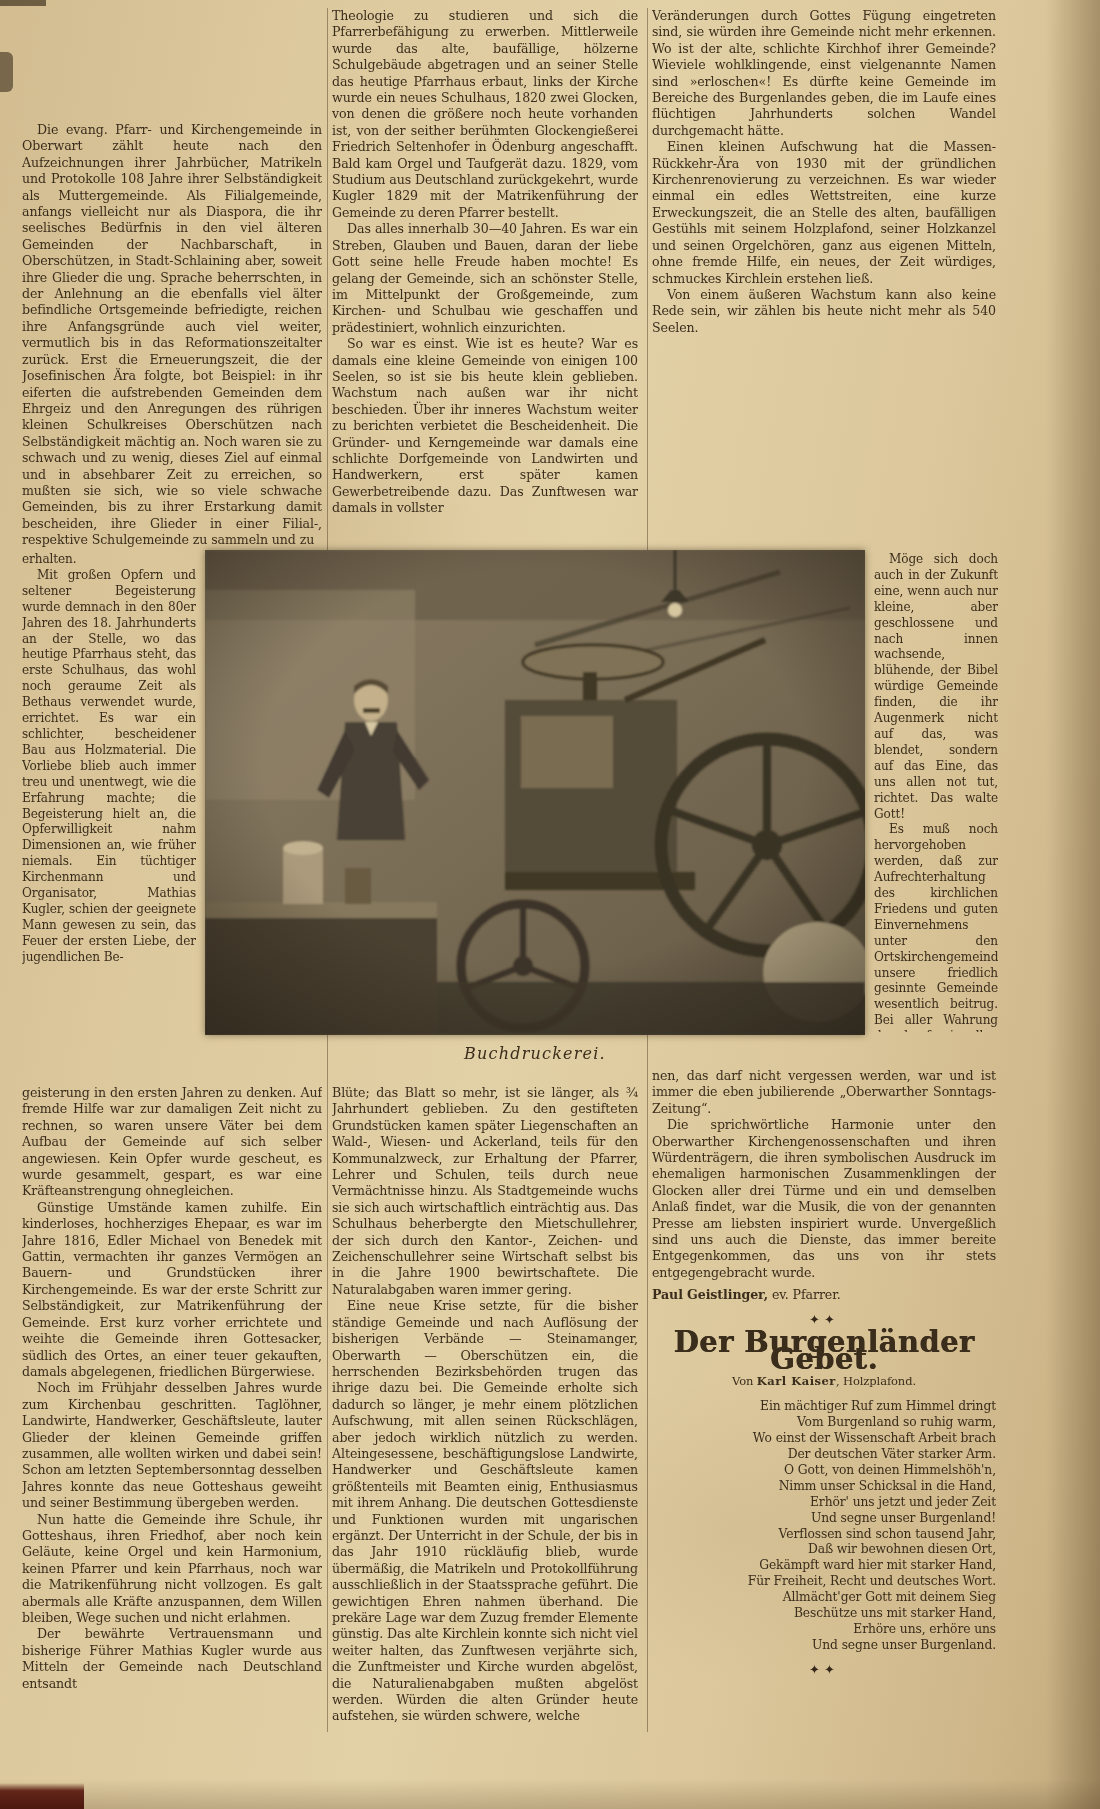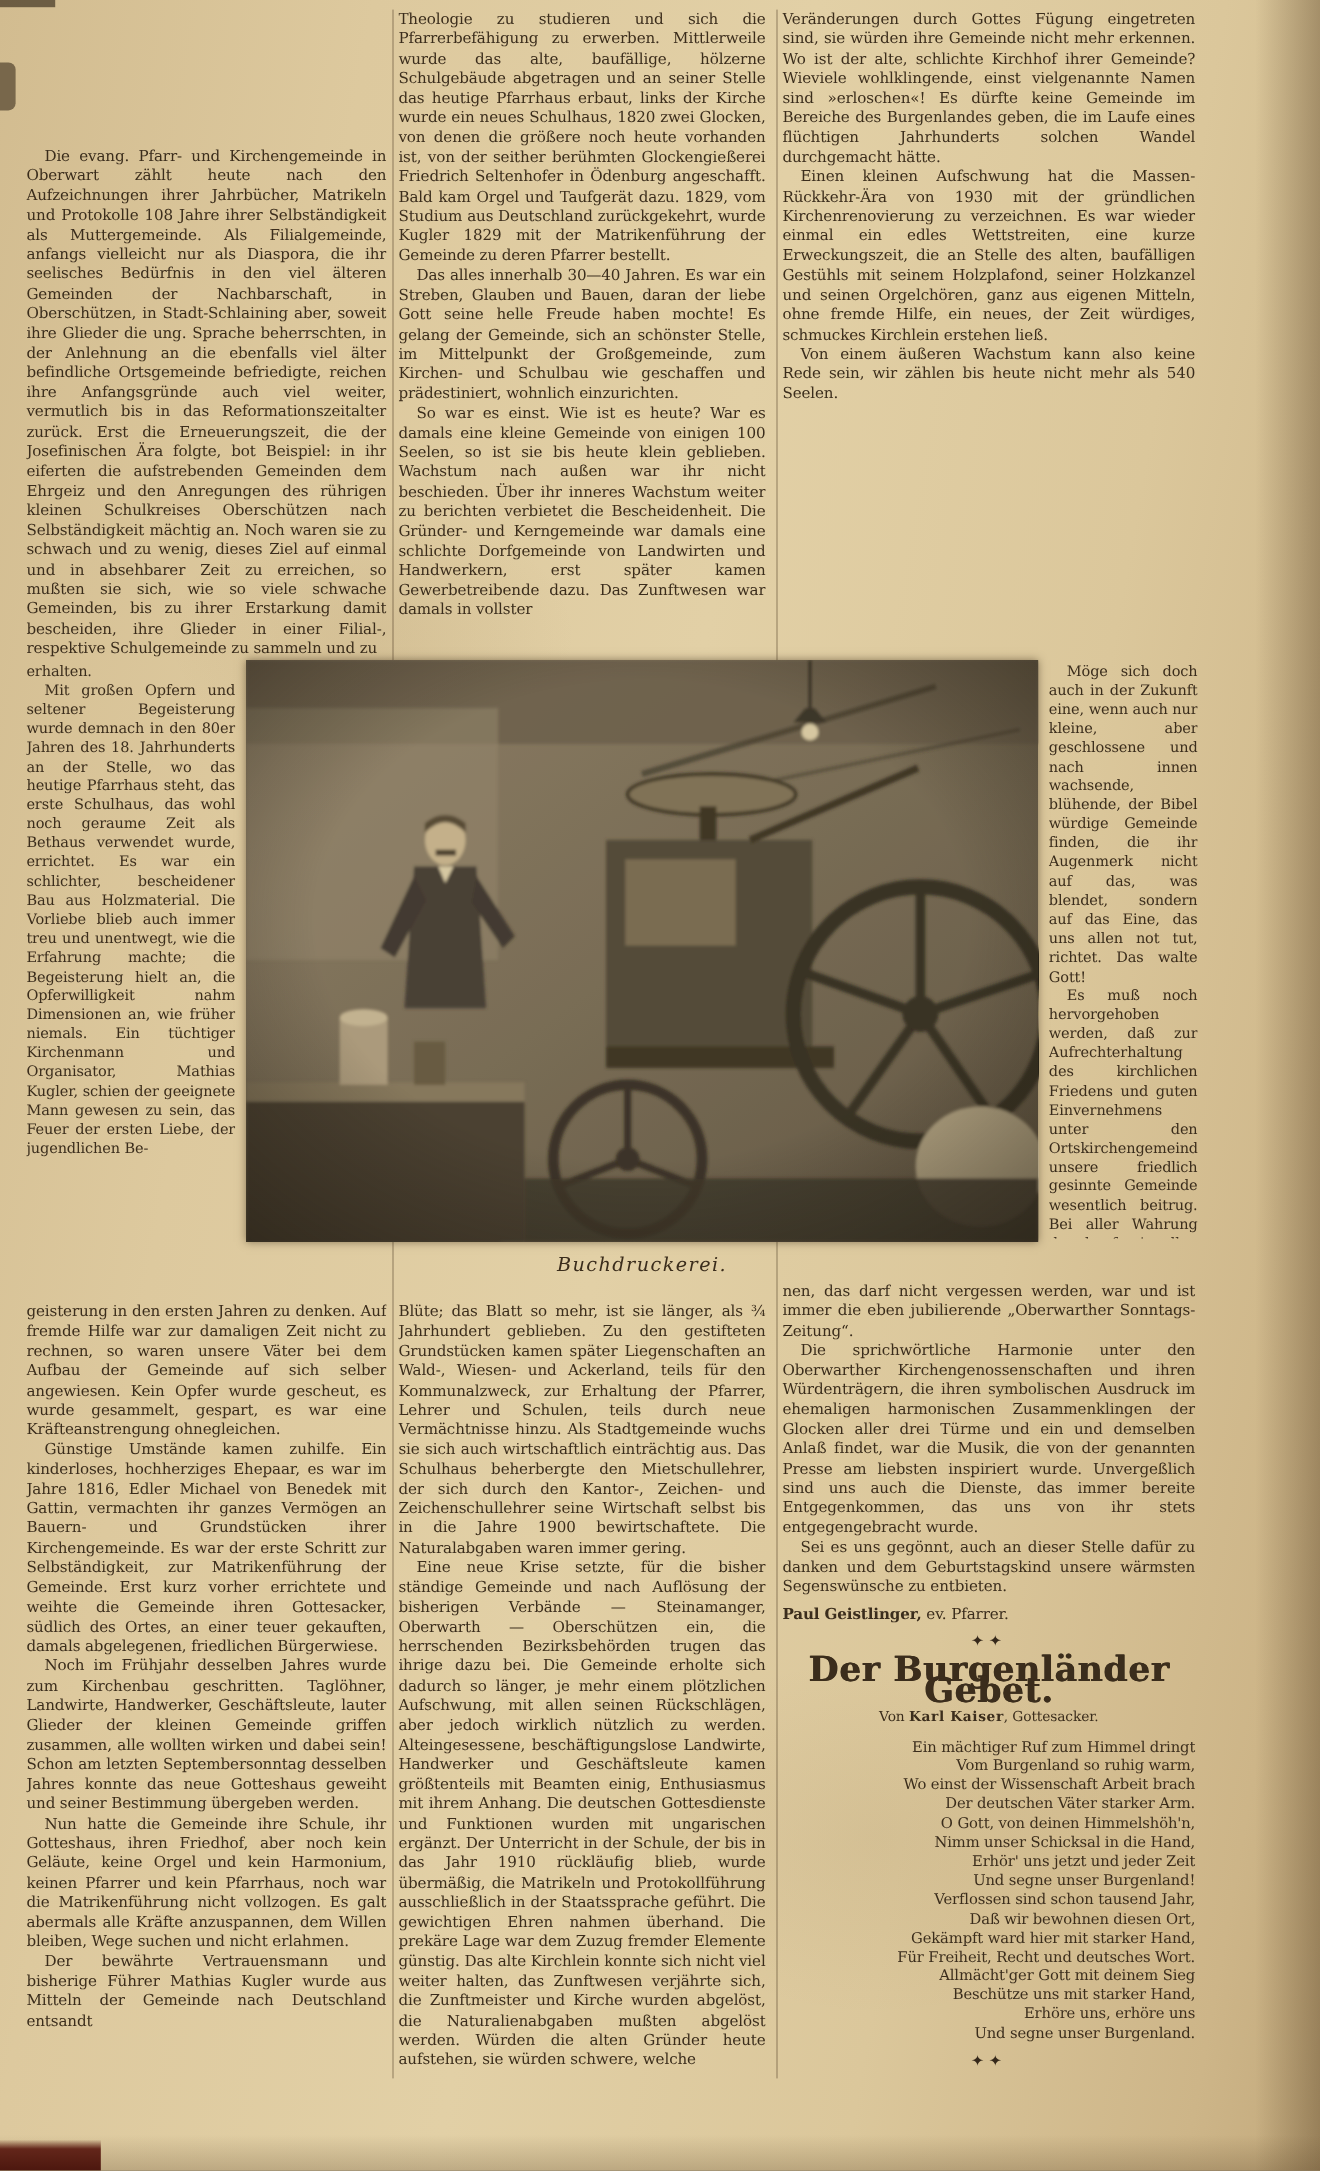--- a/index.html
+++ b/index.html
@@ -187,28 +187,27 @@
   </div>
 
   <div class="tb c2l">
     <p class="cont">Blüte; das Blatt so mehr, ist sie länger, als ¾ Jahrhundert geblieben. Zu den gestifteten Grundstücken kamen später Liegenschaften an Wald-, Wiesen- und Ackerland, teils für den Kommunalzweck, zur Erhaltung der Pfarrer, Lehrer und Schulen, teils durch neue Vermächtnisse hinzu. Als Stadtgemeinde wuchs sie sich auch wirtschaftlich einträchtig aus. Das Schulhaus beherbergte den Mietschullehrer, der sich durch den Kantor-, Zeichen- und Zeichenschullehrer seine Wirtschaft selbst bis in die Jahre 1900 bewirtschaftete. Die Naturalabgaben waren immer gering.</p>
     <p>Eine neue Krise setzte, für die bisher ständige Gemeinde und nach Auflösung der bisherigen Verbände — Steinamanger, Oberwarth — Oberschützen ein, die herrschenden Bezirksbehörden trugen das ihrige dazu bei. Die Gemeinde erholte sich dadurch so länger, je mehr einem plötzlichen Aufschwung, mit allen seinen Rückschlägen, aber jedoch wirklich nützlich zu werden. Alteingesessene, beschäftigungslose Landwirte, Handwerker und Geschäftsleute kamen größtenteils mit Beamten einig, Enthusiasmus mit ihrem Anhang. Die deutschen Gottesdienste und Funktionen wurden mit ungarischen ergänzt. Der Unterricht in der Schule, der bis in das Jahr 1910 rückläufig blieb, wurde übermäßig, die Matrikeln und Protokollführung ausschließlich in der Staatssprache geführt. Die gewichtigen Ehren nahmen überhand. Die prekäre Lage war dem Zuzug fremder Elemente günstig. Das alte Kirchlein konnte sich nicht viel weiter halten, das Zunftwesen verjährte sich, die Zunftmeister und Kirche wurden abgelöst, die Naturalienabgaben mußten abgelöst werden. Würden die alten Gründer heute aufstehen, sie würden schwere, welche</p>
   </div>
 
   <div class="tb c3l">
     <p class="cont">nen, das darf nicht vergessen werden, war und ist immer die eben jubilierende „Oberwarther Sonntags-Zeitung“.</p>
     <p>Die sprichwörtliche Harmonie unter den Oberwarther Kirchengenossenschaften und ihren Würdenträgern, die ihren symbolischen Ausdruck im ehemaligen harmonischen Zusammenklingen der Glocken aller drei Türme und ein und demselben Anlaß findet, war die Musik, die von der genannten Presse am liebsten inspiriert wurde. Unvergeßlich sind uns auch die Dienste, das immer bereite Entgegenkommen, das uns von ihr stets entgegengebracht wurde.</p>
-    <p>Sei es uns gegönnt, auch an dieser Stelle dafür zu danken und dem Geburtstagskind unsere wärmsten Segenswünsche zu entbieten.</p>
     <div class="signature">
       <span class="sig-name">Paul Geistlinger,</span><span> ev. Pfarrer.</span>
     </div>
     <span class="fleuron">✦✦</span>
     <h2 class="poem-title">Der Burgenländer Gebet.</h2>
     <div class="poem-byline">
-      <span>Von </span><span class="author">Karl Kaiser</span><span>, Gottesacker.</span>
+      <span>Von </span><span class="author">Karl Kaiser</span><span>, Holzplafond.</span>
     </div>
     <p class="stanza">Ein mächtiger Ruf zum Himmel dringt
 Vom Burgenland so ruhig warm,
 Wo einst der Wissenschaft Arbeit brach
 Der deutschen Väter starker Arm.
 O Gott, von deinen Himmelshöh'n,
 Nimm unser Schicksal in die Hand,
 Erhör' uns jetzt und jeder Zeit
 Und segne unser Burgenland!</p>
     <p class="stanza">Verflossen sind schon tausend Jahr,

